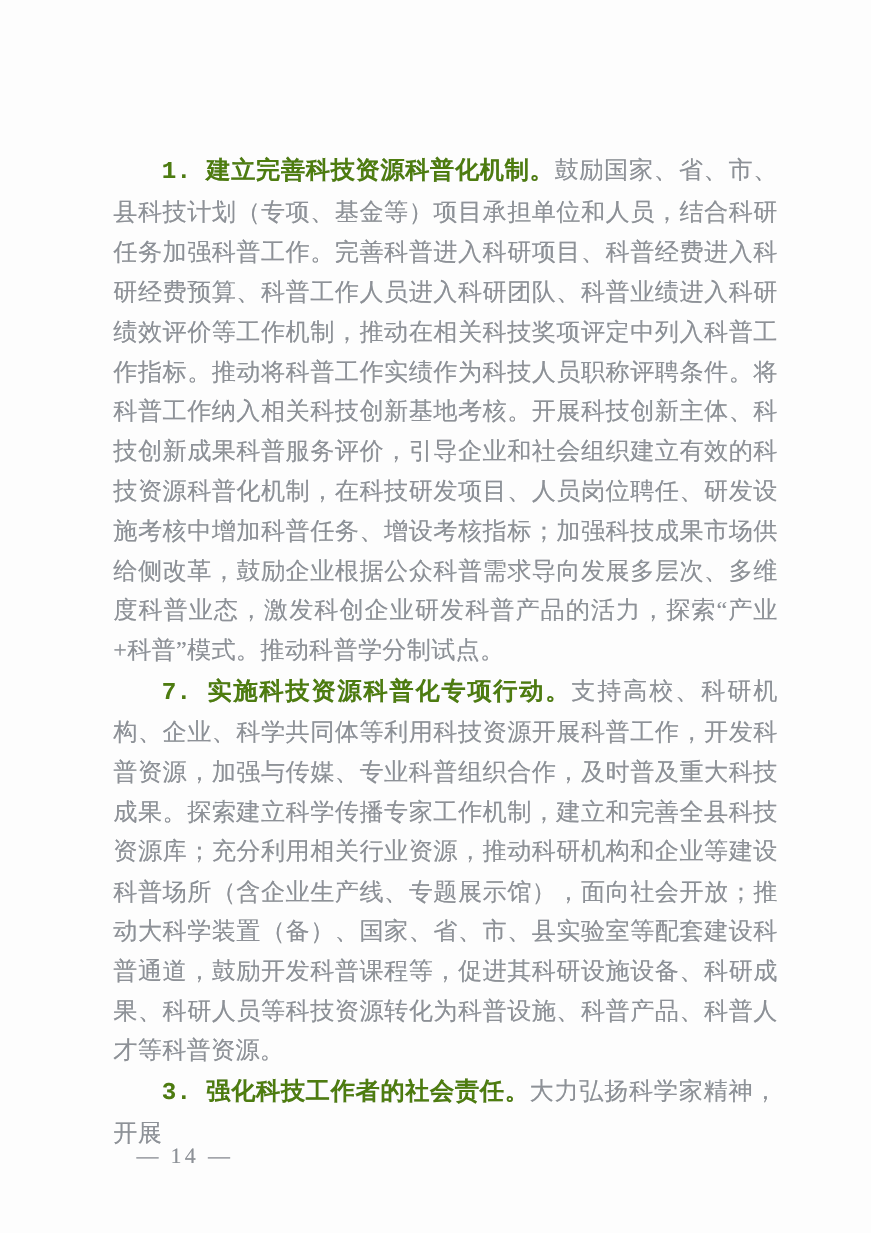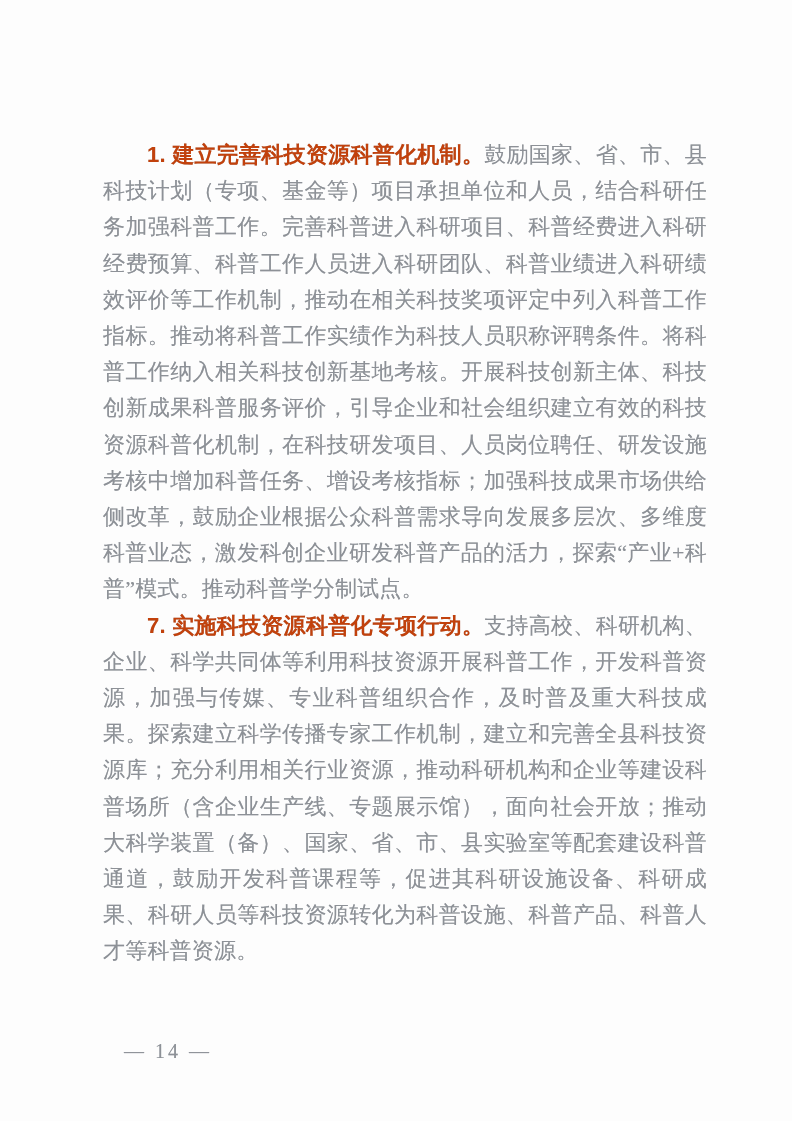--- a/index.html
+++ b/index.html
@@ -28,37 +28,38 @@
     line-height: 36.2px;
     color: #8d9197;
     text-align: justify;
     text-justify: inter-character;
     text-indent: 44px;
     letter-spacing: 0.2px;
     text-shadow: 0 0 0.5px rgba(141,145,151,0.55);
   }
   .para .lead {
     font-weight: 700;
-    font-family: Liberation Sans, sans-serif;
-    color: #c2410c;
+    font-family: Liberation Mono, monospace;
+    color: #4d7c0f;
   }
   .page-number {
     position: absolute;
     left: 124px;
     top: 1038px;
     font-size: 20px;
     line-height: 26px;
     color: #8d9197;
     letter-spacing: 3px;
     font-family: "Liberation Serif", serif;
     text-shadow: 0 0 0.5px rgba(141,145,151,0.55);
   }
 </style>
 </head>
 <body>
 
 <div class="page">
   <div class="content">
     <p class="para"><span class="lead">1. 建立完善科技资源科普化机制。</span><span>鼓励国家、省、市、县科技计划（专项、基金等）项目承担单位和人员，结合科研任务加强科普工作。完善科普进入科研项目、科普经费进入科研经费预算、科普工作人员进入科研团队、科普业绩进入科研绩效评价等工作机制，推动在相关科技奖项评定中列入科普工作指标。推动将科普工作实绩作为科技人员职称评聘条件。将科普工作纳入相关科技创新基地考核。开展科技创新主体、科技创新成果科普服务评价，引导企业和社会组织建立有效的科技资源科普化机制，在科技研发项目、人员岗位聘任、研发设施考核中增加科普任务、增设考核指标；加强科技成果市场供给侧改革，鼓励企业根据公众科普需求导向发展多层次、多维度科普业态，激发科创企业研发科普产品的活力，探索“产业+科普”模式。推动科普学分制试点。</span></p>
     <p class="para"><span class="lead">7. 实施科技资源科普化专项行动。</span><span>支持高校、科研机构、企业、科学共同体等利用科技资源开展科普工作，开发科普资源，加强与传媒、专业科普组织合作，及时普及重大科技成果。探索建立科学传播专家工作机制，建立和完善全县科技资源库；充分利用相关行业资源，推动科研机构和企业等建设科普场所（含企业生产线、专题展示馆），面向社会开放；推动大科学装置（备）、国家、省、市、县实验室等配套建设科普通道，鼓励开发科普课程等，促进其科研设施设备、科研成果、科研人员等科技资源转化为科普设施、科普产品、科普人才等科普资源。</span></p>
+    <p class="para"><span class="lead">3. 强化科技工作者的社会责任。</span><span>大力弘扬科学家精神，开展</span></p>
   </div>
   <div class="page-number">— 14 —</div>
 </div>
 
 </body></html>

